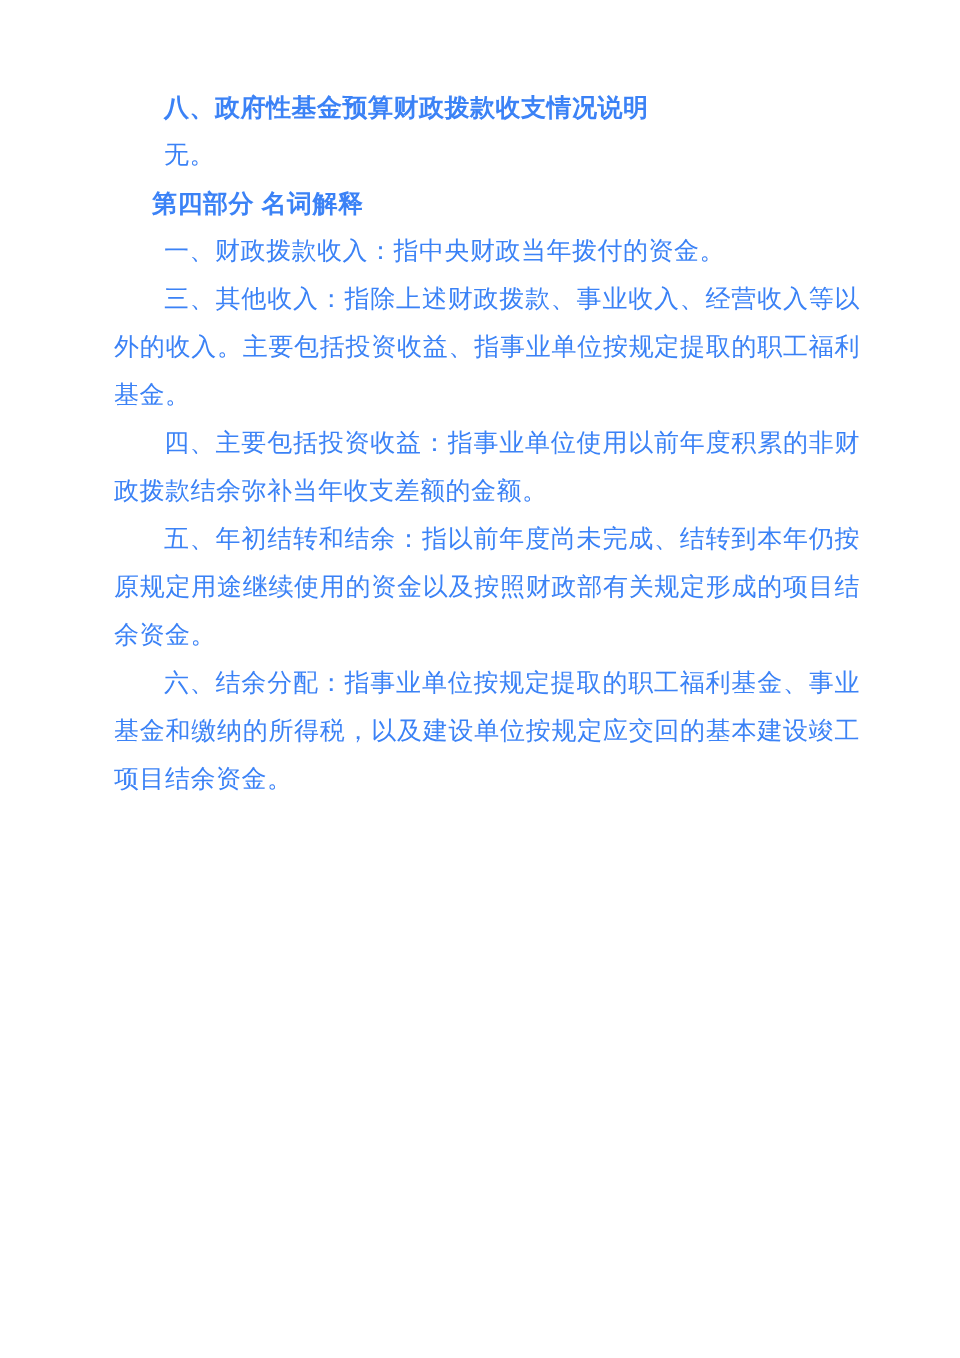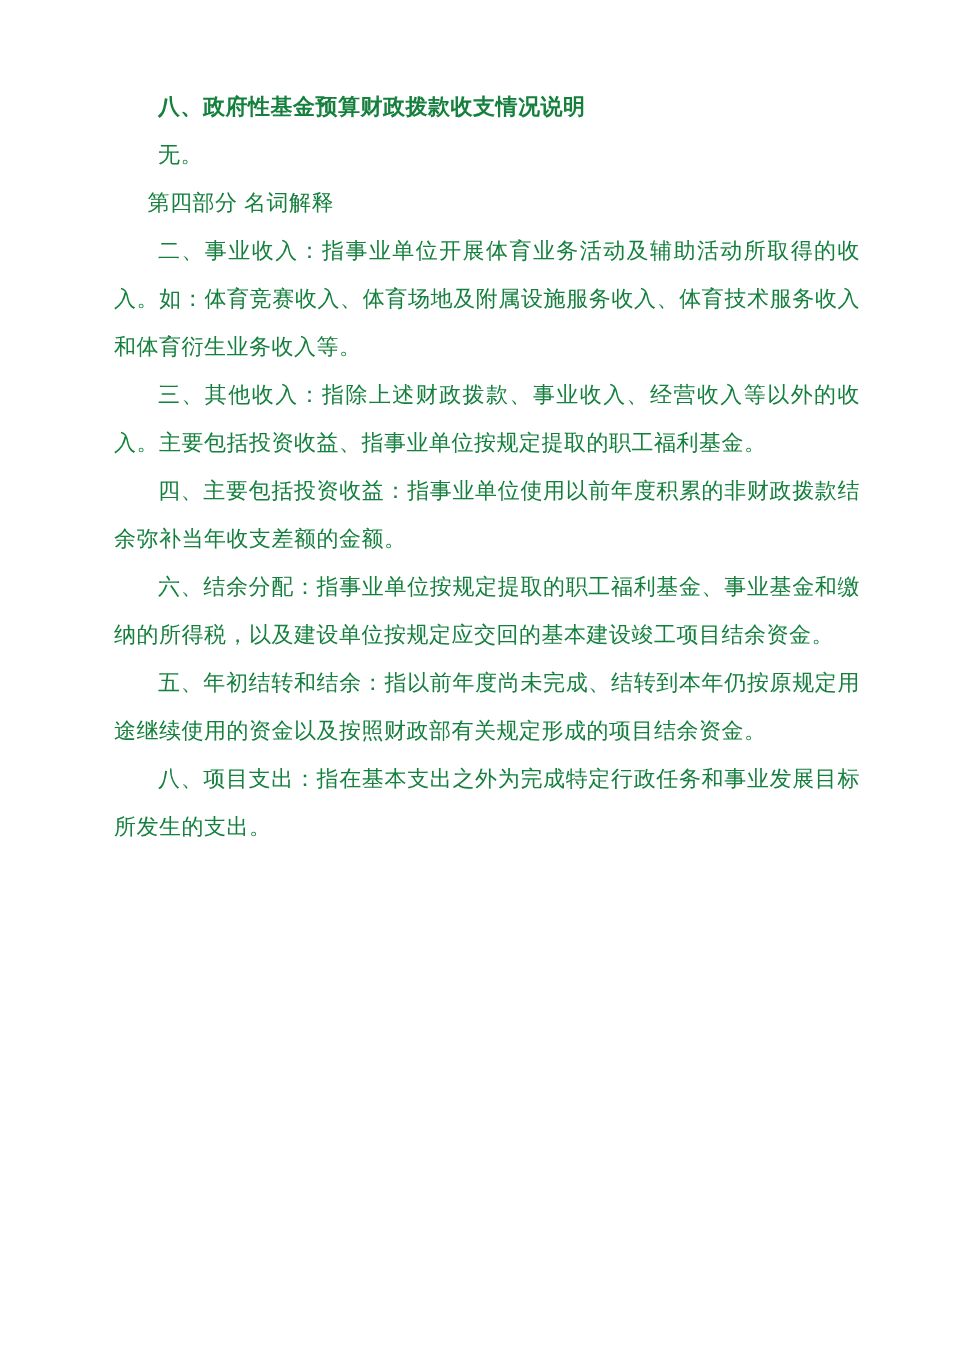--- a/index.html
+++ b/index.html
@@ -13,52 +13,51 @@
     height: 1358px;
     margin: 0 auto;
     background: #ffffff;
     overflow: hidden;
   }
   .content {
     position: absolute;
     left: 114px;
     top: 83px;
     width: 746px;
-    color: #15803d;
-    font-size: 22px;
+    color: #3b82f6;
+    font-size: 25px;
     line-height: 48px;
     text-align: justify;
     letter-spacing: 0.5px;
   }
   p.body-para {
     text-indent: 2em;
     margin: 0;
   }
   p.heading-para {
     text-indent: 2em;
     font-weight: bold;
     font-family: "Liberation Sans", "DejaVu Sans", sans-serif;
     margin: 0;
   }
   p.section-heading-para {
     text-indent: 1.52em;
-    font-weight: normal;
+    font-weight: bold;
     font-family: "Liberation Sans", "DejaVu Sans", sans-serif;
     white-space: pre-wrap;
     margin: 0;
   }
 </style>
 </head>
 <body>
 
 <div class="page">
   <div class="content">
     <p class="heading-para">八、政府性基金预算财政拨款收支情况说明</p>
     <p class="body-para">无。</p>
     <p class="section-heading-para">第四部分 名词解释</p>
-    <p class="body-para">二、事业收入：指事业单位开展体育业务活动及辅助活动所取得的收入。如：体育竞赛收入、体育场地及附属设施服务收入、体育技术服务收入和体育衍生业务收入等。</p>
+    <p class="body-para">一、财政拨款收入：指中央财政当年拨付的资金。</p>
     <p class="body-para">三、其他收入：指除上述财政拨款、事业收入、经营收入等以外的收入。主要包括投资收益、指事业单位按规定提取的职工福利基金。</p>
     <p class="body-para">四、主要包括投资收益：指事业单位使用以前年度积累的非财政拨款结余弥补当年收支差额的金额。</p>
+    <p class="body-para">五、年初结转和结余：指以前年度尚未完成、结转到本年仍按原规定用途继续使用的资金以及按照财政部有关规定形成的项目结余资金。</p>
     <p class="body-para">六、结余分配：指事业单位按规定提取的职工福利基金、事业基金和缴纳的所得税，以及建设单位按规定应交回的基本建设竣工项目结余资金。</p>
-    <p class="body-para">五、年初结转和结余：指以前年度尚未完成、结转到本年仍按原规定用途继续使用的资金以及按照财政部有关规定形成的项目结余资金。</p>
-    <p class="body-para">八、项目支出：指在基本支出之外为完成特定行政任务和事业发展目标所发生的支出。</p>
   </div>
 </div>
 
 </body></html>

